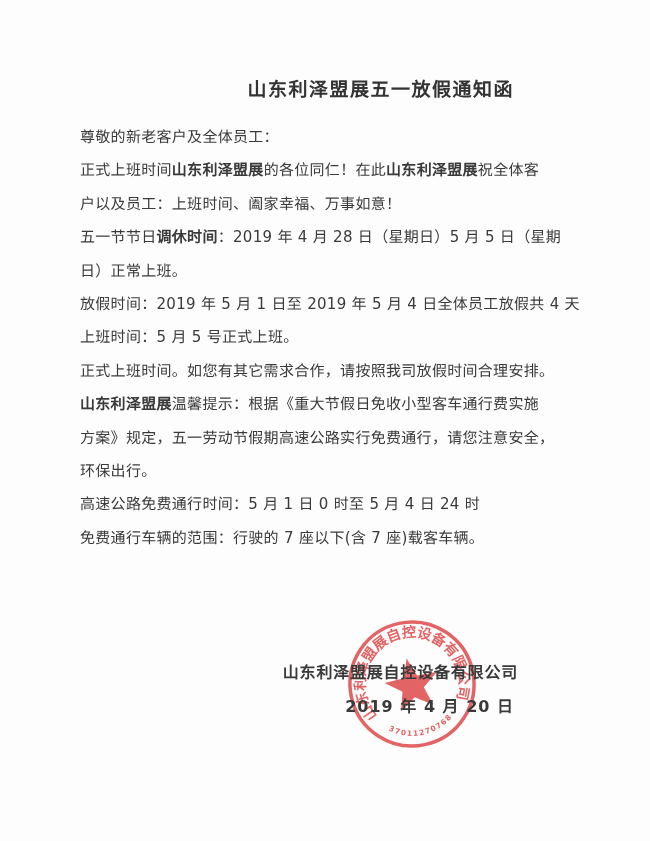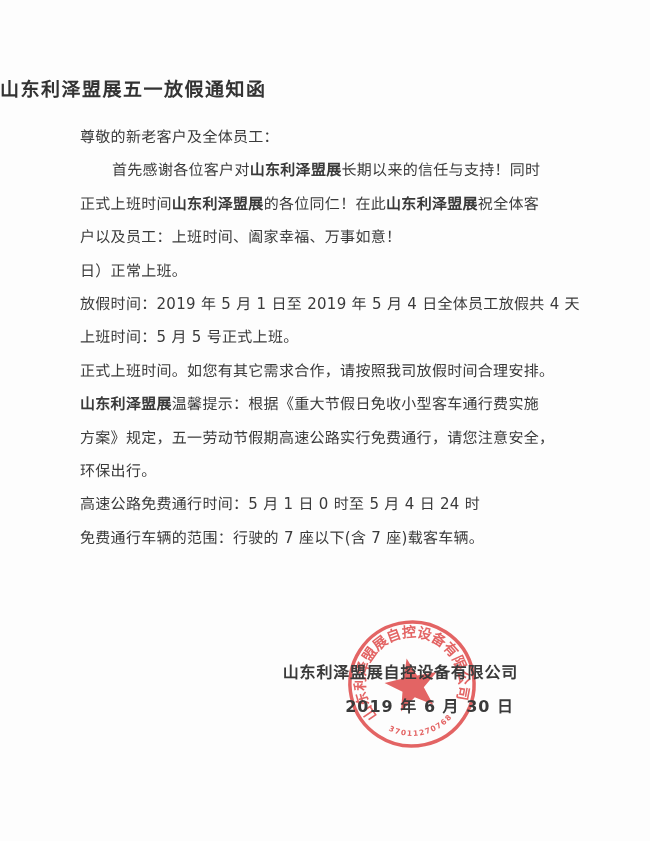--- a/index.html
+++ b/index.html
@@ -14,21 +14,21 @@
     height: 841px;
     background: #fdfdfd;
     overflow: hidden;
     color: #3a3a3a;
   }
   .doc-title {
     position: absolute;
     top: 74px;
     left: 0;
     width: 514px;
-    text-align: left;
+    text-align: right;
     font-size: 19px;
     font-weight: bold;
     letter-spacing: 1.5px;
     color: #333333;
   }
   .doc-body {
     position: absolute;
     top: 121px;
     left: 80px;
     width: 490px;
@@ -80,23 +80,23 @@
 </style>
 </head>
 <body>
 
 <div class="page">
 
   <div class="doc-title">山东利泽盟展五一放假通知函</div>
 
   <div class="doc-body" id="doc-body">
       <div class="line"><span>尊敬的新老客户及全体员工：</span></div>
-      <div class="line indent"><span>首先感谢各位客户对</span><span class="bold">山东利泽盟展</span><span>长期以来的信任与支持！同时</span></div>
       <div class="line"><span>正式上班时间</span><span class="bold">山东利泽盟展</span><span>的各位同仁！在此</span><span class="bold">山东利泽盟展</span><span>祝全体客</span></div>
       <div class="line"><span>户以及员工：上班时间、阖家幸福、万事如意！</span></div>
+      <div class="line"><span>五一节节日</span><span class="bold">调休时间</span><span>：2019 年 4 月 28 日（星期日）5 月 5 日（星期</span></div>
       <div class="line"><span>日）正常上班。</span></div>
       <div class="line"><span>放假时间：2019 年 5 月 1 日至 2019 年 5 月 4 日全体员工放假共 4 天</span></div>
       <div class="line"><span>上班时间：5 月 5 号正式上班。</span></div>
       <div class="line"><span>正式上班时间。如您有其它需求合作，请按照我司放假时间合理安排。</span></div>
       <div class="line"><span class="bold">山东利泽盟展</span><span>温馨提示：根据《重大节假日免收小型客车通行费实施</span></div>
       <div class="line"><span>方案》规定，五一劳动节假期高速公路实行免费通行，请您注意安全，</span></div>
       <div class="line"><span>环保出行。</span></div>
       <div class="line"><span>高速公路免费通行时间：5 月 1 日 0 时至 5 月 4 日 24 时</span></div>
       <div class="line"><span>免费通行车辆的范围：行驶的 7 座以下(含 7 座)载客车辆。</span></div>
     </div>
@@ -111,16 +111,16 @@
         <textPath href="#seal-top-arc" startOffset="50%" text-anchor="middle" textLength="198" lengthAdjust="spacingAndGlyphs">山东利泽盟展自控设备有限公司</textPath>
       </text>
       <text font-size="7.5" font-weight="bold" fill="#e05050" letter-spacing="1.2">
         <textPath href="#seal-bottom-arc" startOffset="50%" text-anchor="middle">37011270768</textPath>
       </text>
     </g>
   </svg>
 
   <div class="signature">
     <div class="company">山东利泽盟展自控设备有限公司</div>
-    <div class="date">2019 年 6 月 30 日</div>
+    <div class="date">2019 年 4 月 20 日</div>
   </div>
 
 </div>
 
 </body></html>

